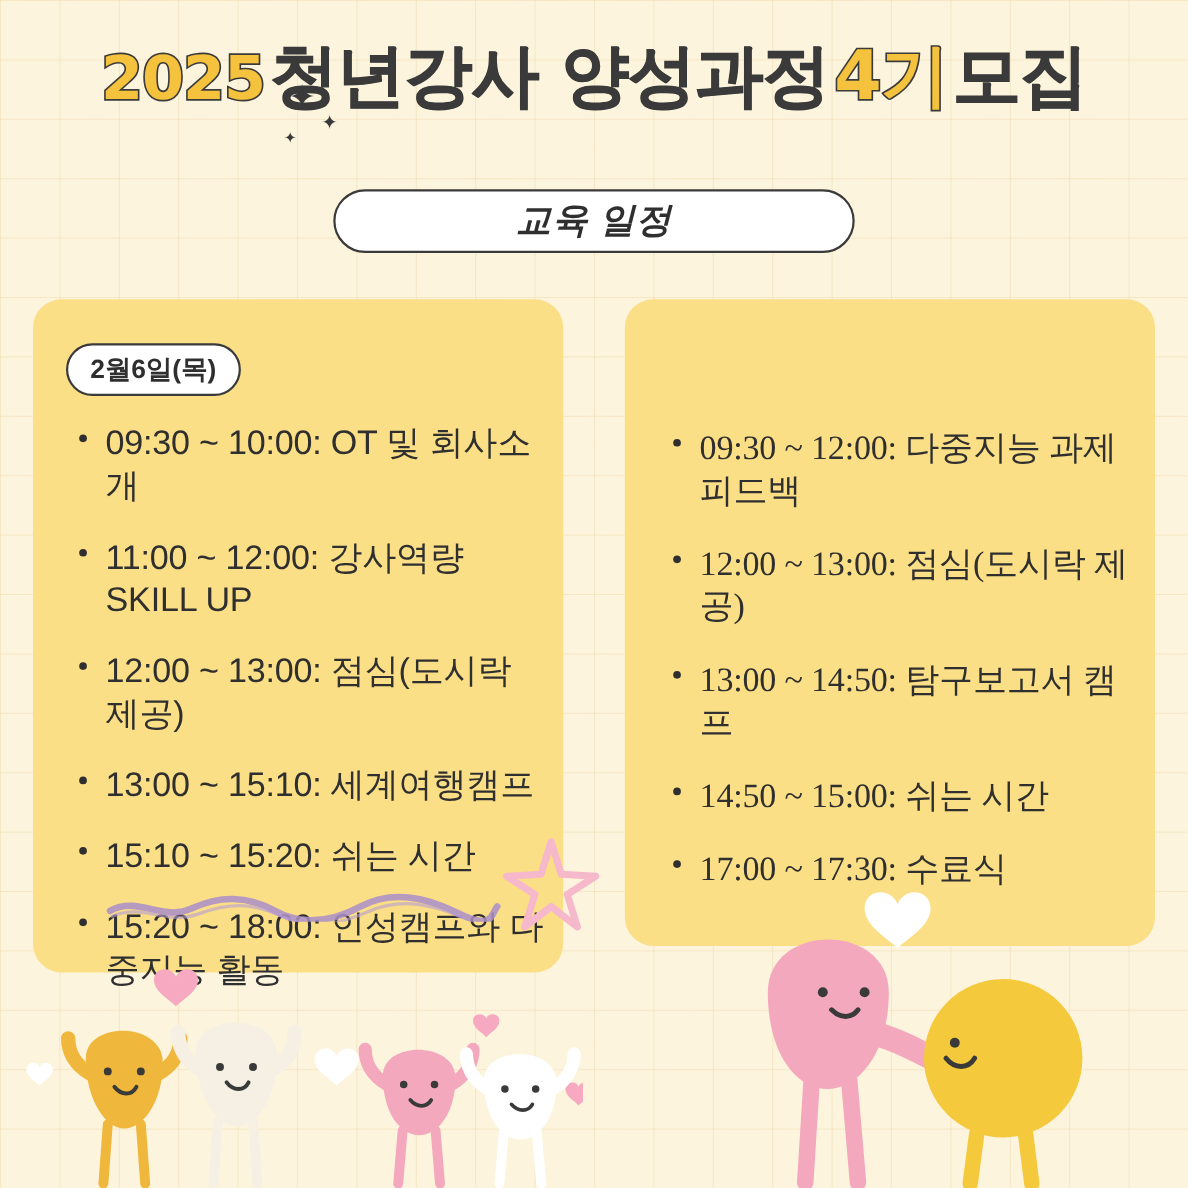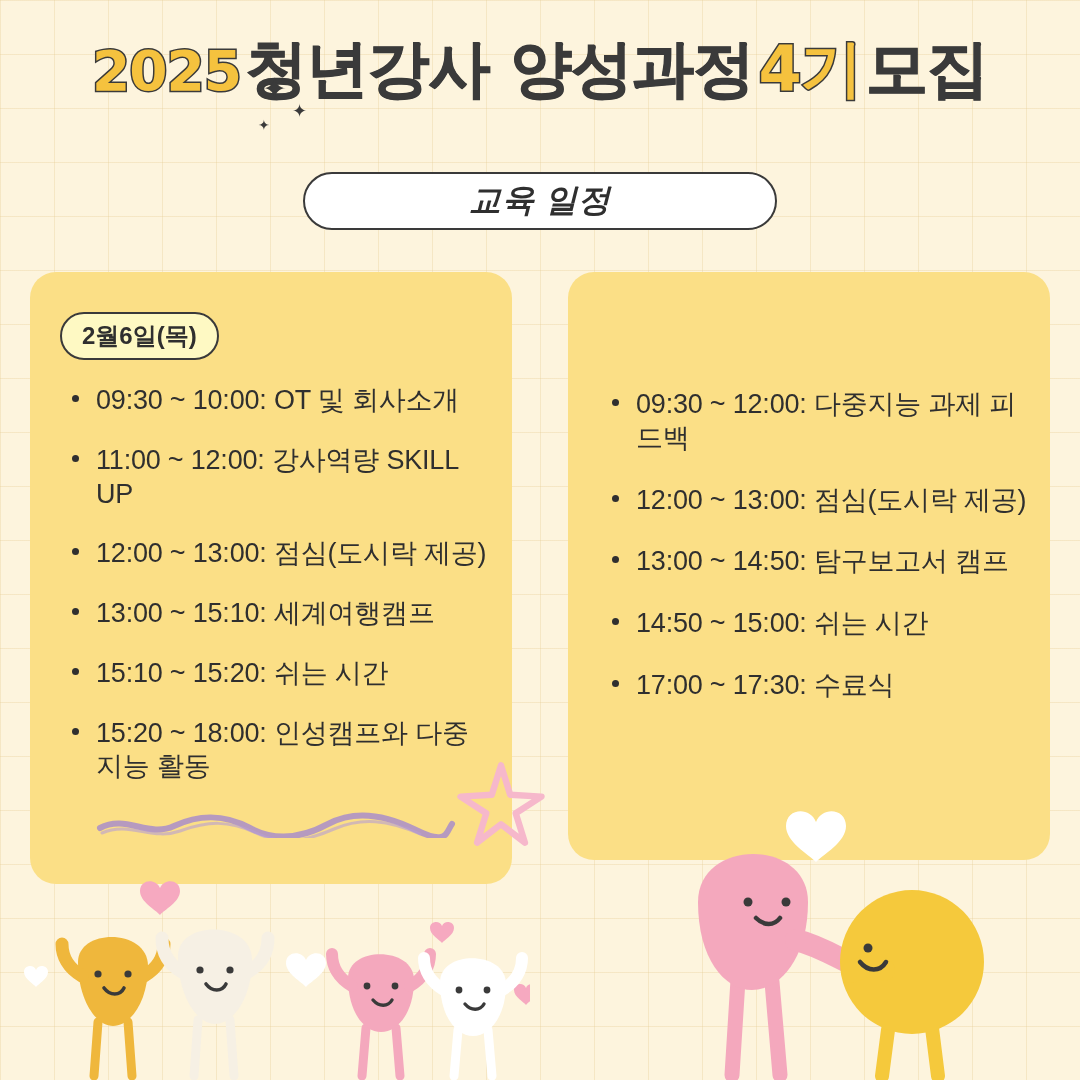--- a/index.html
+++ b/index.html
@@ -99,47 +99,47 @@
   }
   .card.left  { left: 30px;  height: 612px; }
   .card.right { left: 568px; height: 588px; }
 
   .date-pill {
     position: absolute;
     top: 40px;
     left: 30px;
     height: 44px;
     padding: 0 20px;
-    background: #fef9c3;
+    background: #ffffff;
     border: 2.5px solid #3a3a3a;
     border-radius: 24px;
     display: flex;
     align-items: center;
     font-size: 24px;
     font-weight: bold;
     color: #2f2f2f;
   }
   .card.right .date-pill { left: 32px; }
 
   .schedule {
     position: absolute;
     top: 112px;
     left: 36px;
     right: 18px;
     list-style: none;
     margin: 0;
     padding: 0;
   }
-  .card.right .schedule { top: 116px; left: 38px; }
+  .card.right .schedule { top: 116px; left: 38px; font-family: Liberation Serif, serif; }
 
   .schedule li {
     position: relative;
     padding-left: 30px;
     margin-bottom: 26px;
-    font-size: 27px;
+    font-size: 31px;
     color: #2f2f2f;
     letter-spacing: -0.2px;
     line-height: 1.25;
   }
   .card.right .schedule li { margin-bottom: 28px; }
   .schedule li::before {
     content: "";
     position: absolute;
     left: 6px;
     top: 11px;

